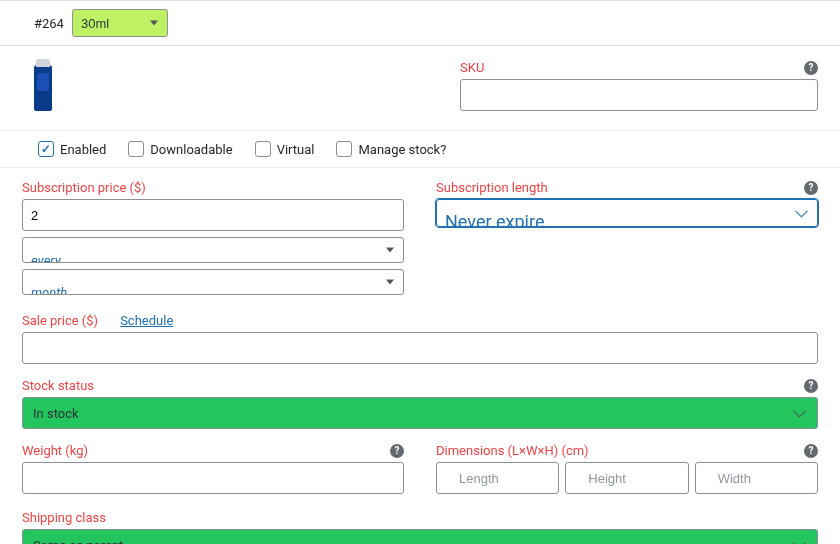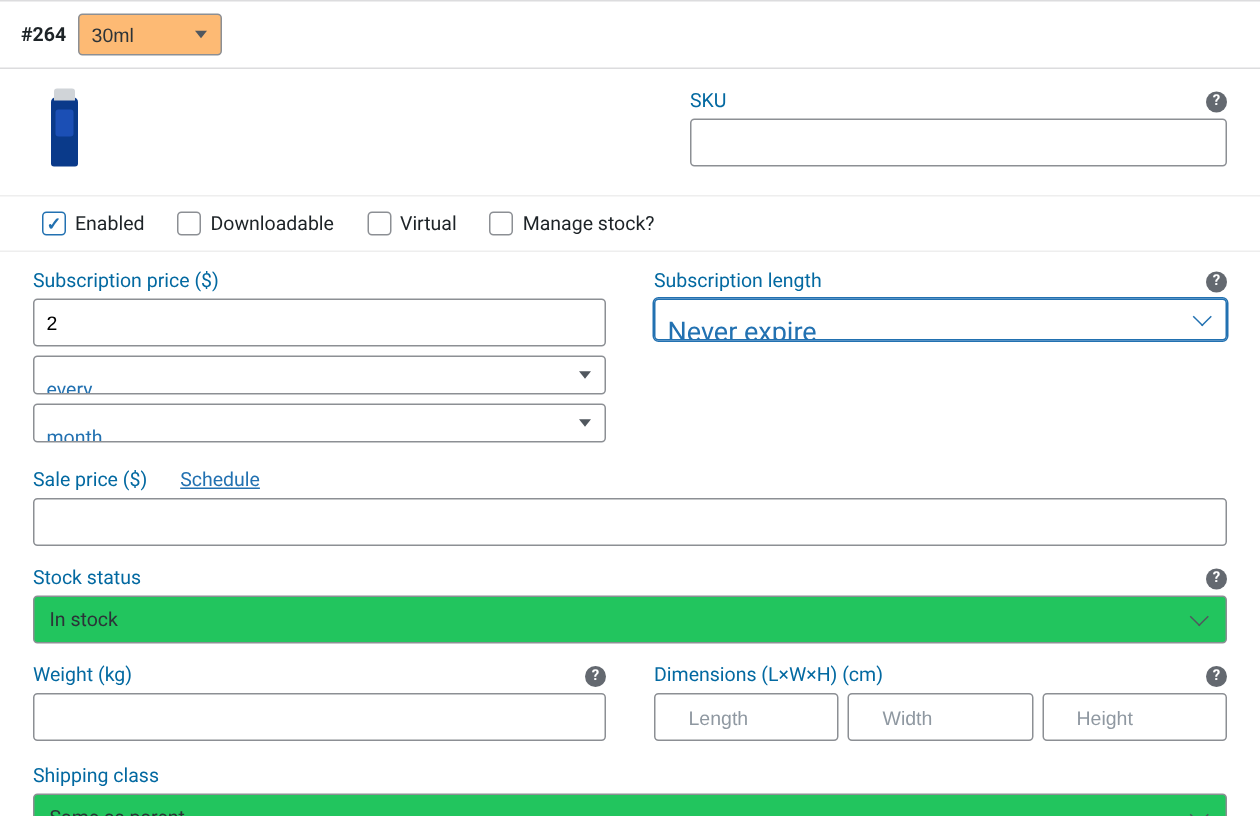--- a/index.html
+++ b/index.html
@@ -15,25 +15,25 @@
     padding: 0;
   }
   .header-strip {
     border-top: 1px solid #dcdcde;
     border-bottom: 1px solid #dcdcde;
     padding: 8px 14px;
     display: flex;
     align-items: center;
     gap: 8px;
   }
-  .variation-id { font-weight: 700; font-size: 13px; }
+  .variation-id { font-weight: 400; font-size: 13px; margin-left: 20px; }
   .select {
     border: 1px solid #8c8f94;
     border-radius: 3px;
-    background: #fdba74;
+    background: #bef264;
     height: 28px;
     font-size: 13px;
     padding: 0 26px 0 8px;
     appearance: none;
     position: relative;
     color: #2c3338;
   }
   .select-wrap, .select-wrap-full {
     position: relative;
     display: inline-block;
@@ -68,21 +68,21 @@
     justify-content: center;
     cursor: pointer;
   }
   .sku-col { flex: 1; }
   .label-row {
     display: flex;
     justify-content: space-between;
     align-items: center;
     margin-bottom: 4px;
   }
-  .field-label { font-size: 13px; color: #0369a1; }
+  .field-label { font-size: 13px; color: #ef4444; }
   .help-icon {
     width: 14px; height: 14px;
     border-radius: 50%;
     background: #646970;
     color: #fff;
     font-size: 10px;
     font-weight: 700;
     display: inline-flex;
     align-items: center;
     justify-content: center;
@@ -92,21 +92,21 @@
     width: 100%;
     height: 32px;
     border: 1px solid #8c8f94;
     border-radius: 3px;
     padding: 0 8px;
     font-size: 13px;
     background: #fff;
   }
   .text-input::placeholder { color: #8f98a1; }
   .checkbox-row {
-    padding: 10px 28px;
+    padding: 10px 38px;
     display: flex;
     gap: 22px;
     border-bottom: 1px solid #eee;
   }
   .cb-wrap { display: flex; align-items: center; gap: 6px; font-size: 13px; }
   .cb {
     width: 16px; height: 16px;
     border: 1px solid #8c8f94;
     border-radius: 3px;
     background: #fff;
@@ -126,20 +126,21 @@
   .form-area { padding: 12px 22px 18px; }
   .two-col {
     display: flex;
     gap: 32px;
   }
   .col { flex: 1; }
   .field-block { margin-bottom: 10px; }
   .select-row {
     position: relative;
     margin-top: 6px;
+    font-style: italic;
   }
   .select-row .pseudo-select {
     width: 100%;
     height: 26px;
     border: 1px solid #8c8f94;
     border-radius: 3px;
     background: #fff;
     padding: 0 26px 0 8px;
     font-size: 13px;
     color: #2271b1;
@@ -363,22 +364,22 @@
           </div>
         </div>
         <div class="col">
           <div class="field-block">
             <div class="label-row">
               <span class="field-label">Dimensions (L×W×H) (cm)</span>
               <span class="help-icon">?</span>
             </div>
             <div class="dim-row">
               <input class="text-input" type="text" placeholder="Length" style="">
+              <input class="text-input" type="text" placeholder="Height" style="">
               <input class="text-input" type="text" placeholder="Width" style="">
-              <input class="text-input" type="text" placeholder="Height" style="">
             </div>
           </div>
         </div>
       </div>
 
       <div class="field-block" style="margin-top:6px">
         <div class="label-row">
           <span class="field-label">Shipping class</span>
         </div>
         <div class="full-select-wrap">

